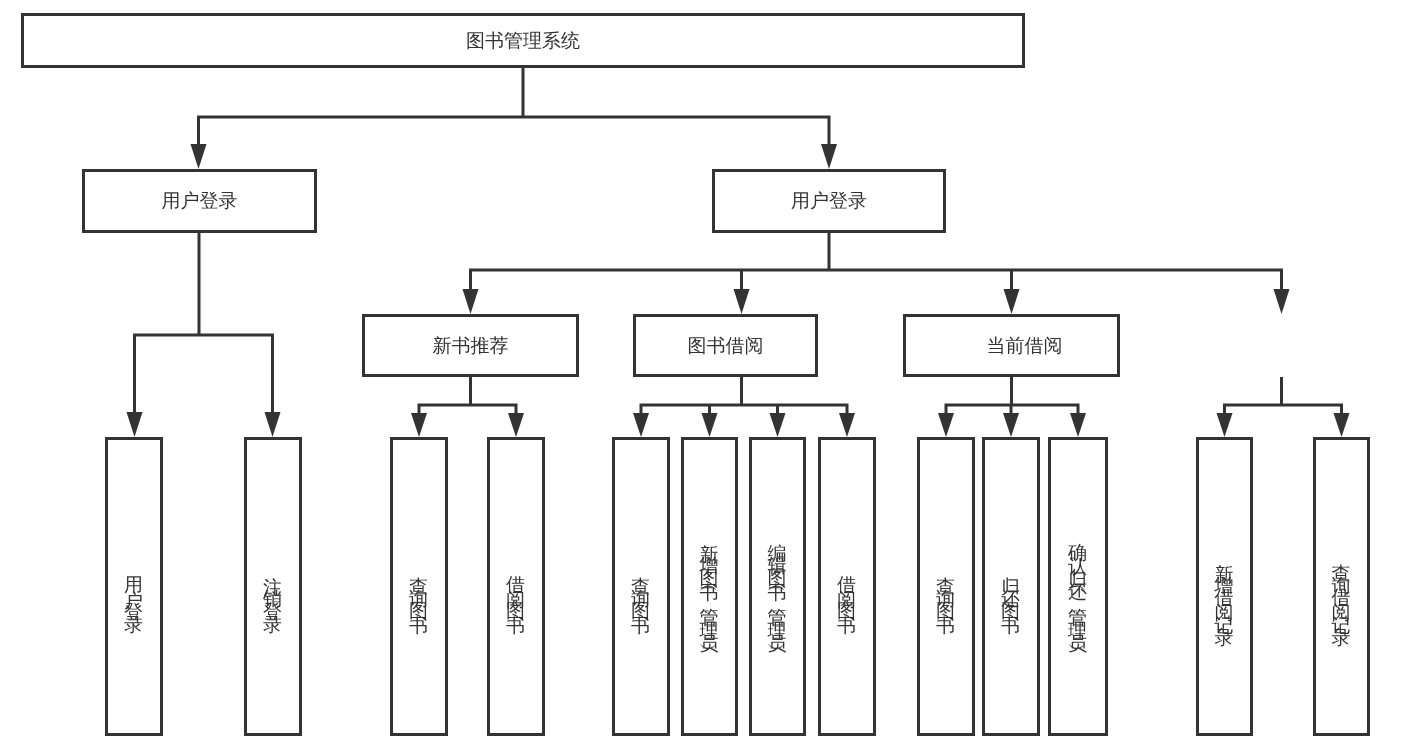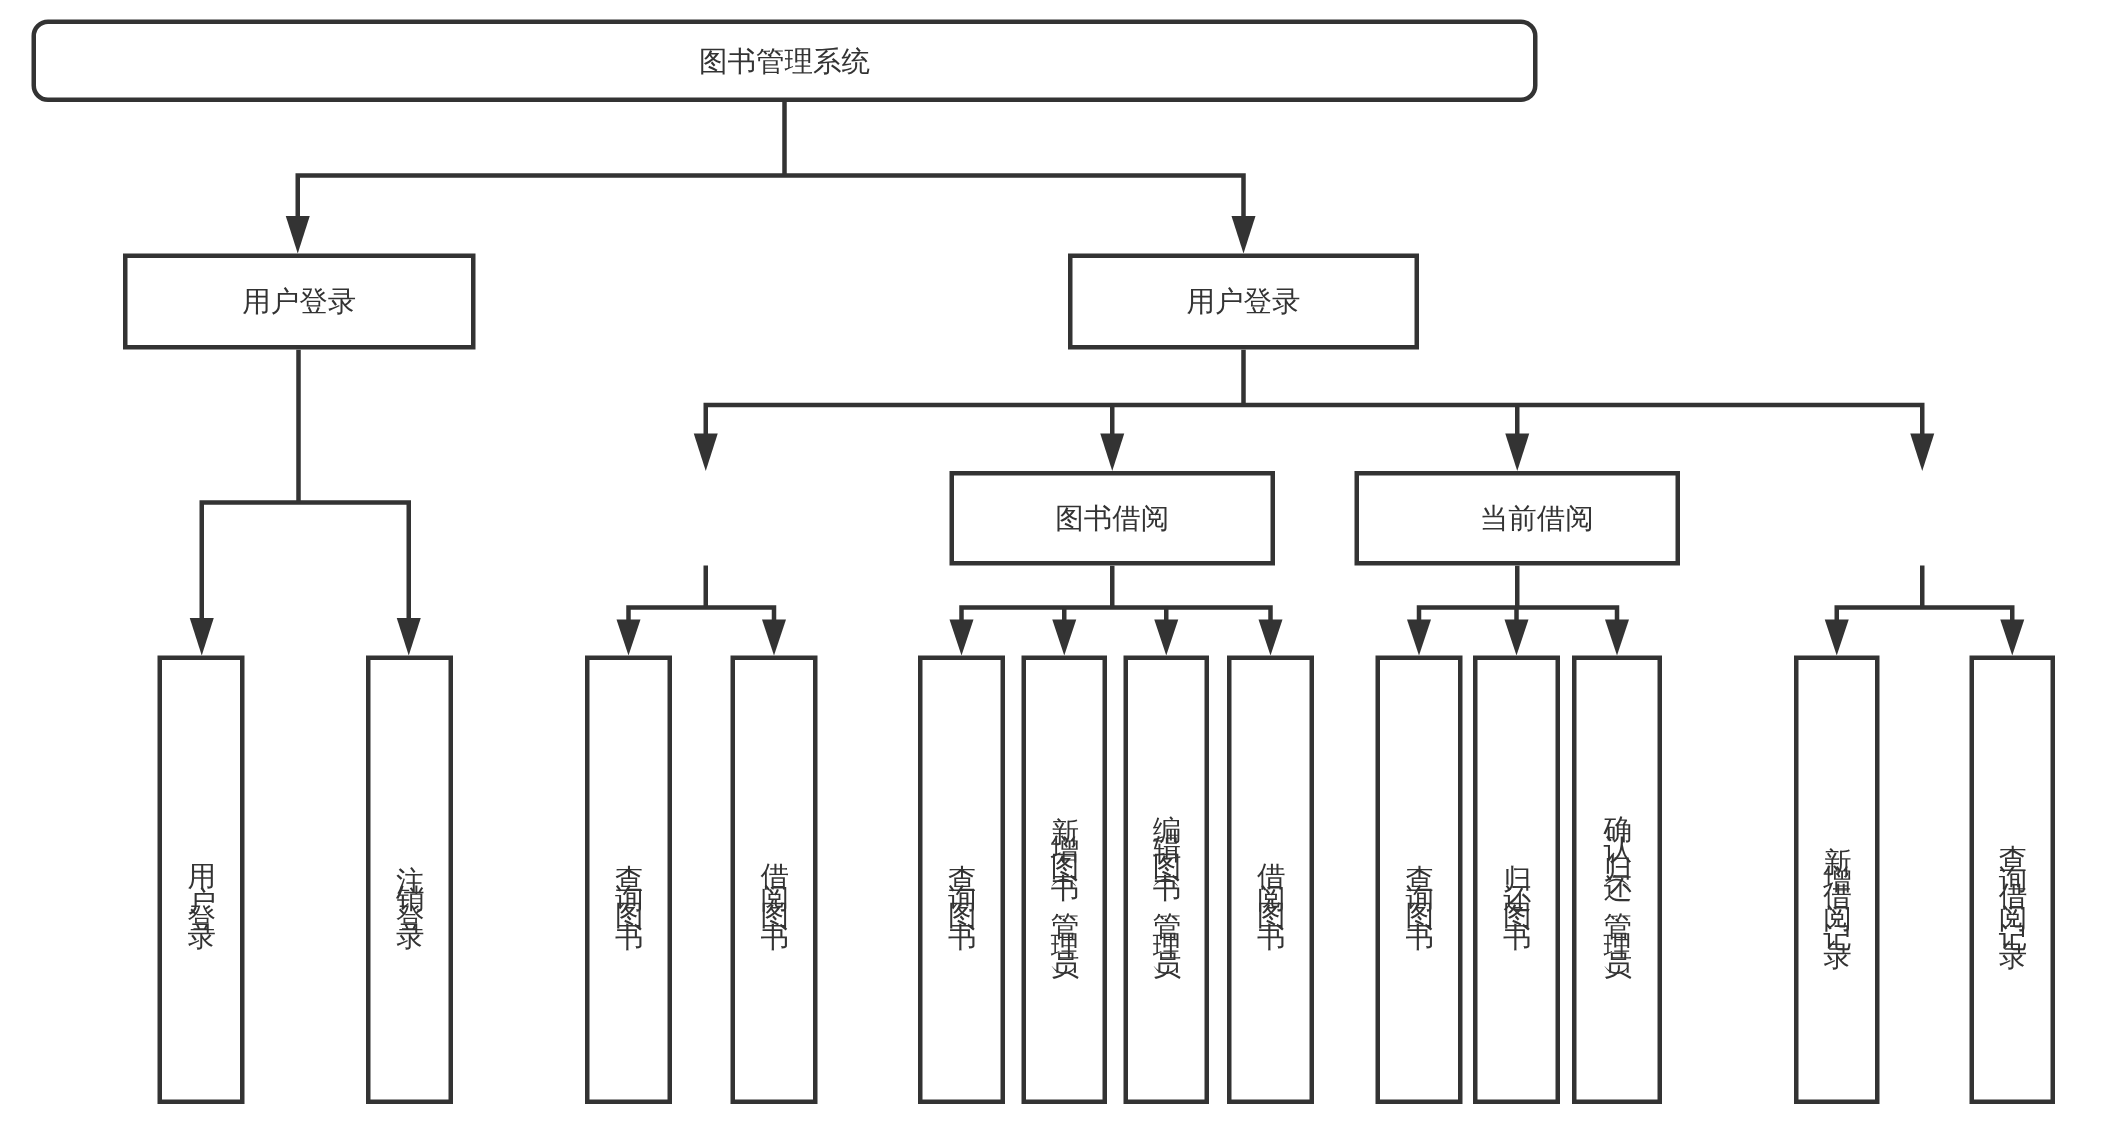--- a/index.html
+++ b/index.html
@@ -60,26 +60,27 @@
       <polygon points="769.5,413 785.5,413 777.5,437"></polygon>
       <polygon points="839,413 855,413 847,437"></polygon>
       <polygon points="938,413 954,413 946,437"></polygon>
       <polygon points="1003,413 1019,413 1011,437"></polygon>
       <polygon points="1070,413 1086,413 1078,437"></polygon>
       <polygon points="1216.5,413 1232.5,413 1224.5,437"></polygon>
       <polygon points="1333.5,413 1349.5,413 1341.5,437"></polygon>
     </g>
   </svg>
 
-  <div class="node" style="left:21px;top:13px;width:1004px;height:55px;border-radius:11px;">图书管理系统</div>
+  <div class="node" style="left:21px;top:13px;width:1004px;height:55px;">图书管理系统</div>
 
   <div class="node" style="left:82px;top:169px;width:235px;height:64px;">用户登录</div>
   <div class="node" style="left:712px;top:169px;width:234px;height:64px;">用户登录</div>
 
-  <div class="node" style="left:633px;top:314px;width:217px;height:63px;">图书借阅</div>
+  <div class="node" style="left:362px;top:314px;width:217px;height:63px;">新书推荐</div>
+  <div class="node" style="left:633px;top:314px;width:185px;height:63px;">图书借阅</div>
   <div class="node" style="left:903px;top:314px;width:217px;height:63px;padding-left:26px;">当前借阅</div>
 
   <div class="node box-v" style="left:105px;top:437px;width:58px;height:299px;">用户登录</div>
   <div class="node box-v" style="left:244px;top:437px;width:58px;height:299px;">注销登录</div>
 
   <div class="node box-v" style="left:390px;top:437px;width:58px;height:299px;">查询图书</div>
   <div class="node box-v" style="left:487px;top:437px;width:58px;height:299px;">借阅图书</div>
 
   <div class="node box-v" style="left:612px;top:437px;width:58px;height:299px;">查询图书</div>
   <div class="node box-v" style="left:681px;top:437px;width:57px;height:299px;">新增图书（管理员）</div>

